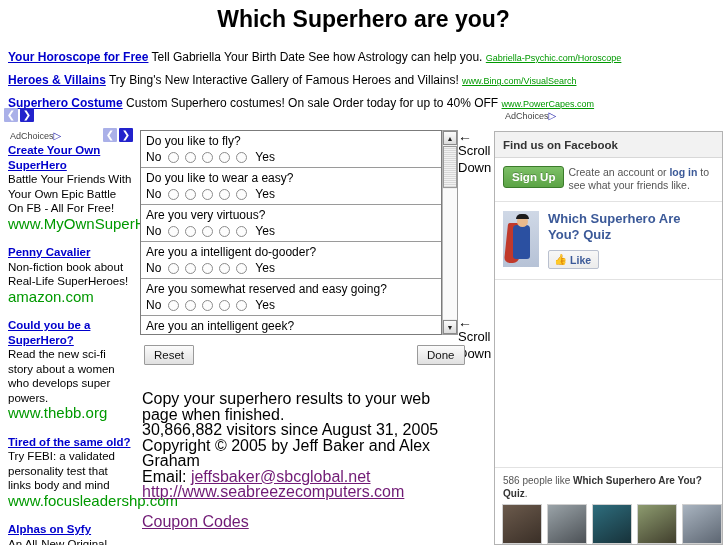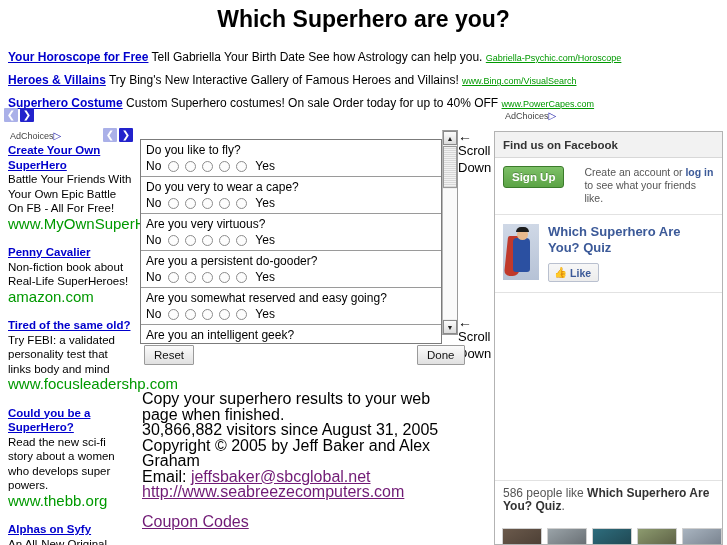--- a/index.html
+++ b/index.html
@@ -113,21 +113,20 @@
     width: 318px; height: 205px;
   }
   #quizlist {
     position: absolute;
     top: 0; left: 0;
     width: 302px; height: 205px;
     border: 1px solid #7b7b7b;
     background: #fff;
     overflow: hidden;
     box-sizing: border-box;
-    margin-top: 9px;
   }
   .qitem {
     border-bottom: 1px solid #9a9a9a;
     box-sizing: border-box;
     padding: 3px 4px 3px 5px;
     background: #fff;
   }
   .qtext {
     font-size: 12px;
     color: #000;
@@ -255,21 +254,21 @@
     padding-left: 8px;
     font-size: 11.5px;
     font-weight: bold;
     color: #333;
   }
   #fb-signup-row {
     display: flex;
     align-items: flex-start;
     padding: 8px 8px 9px 8px;
     border-bottom: 1px solid #e2e2e2;
-    gap: 20px;
+    gap: 4px;
   }
   #signup-button {
     background: linear-gradient(#7dc067,#5ba345);
     border: 1px solid #3b7b2b;
     border-radius: 3px;
     color: #fff;
     font-weight: bold;
     font-size: 11.5px;
     padding: 4px 8px;
     cursor: pointer;
@@ -339,22 +338,22 @@
     font-size: 10.5px;
     color: #3b5998;
     font-weight: bold;
     cursor: pointer;
   }
   #fb-spacer {
     height: 187px;
     border-bottom: 1px solid #e2e2e2;
   }
   #fb-likes-text {
-    padding: 6px 8px 15px 8px;
-    font-size: 12px;
+    padding: 6px 8px 4px 8px;
+    font-size: 10px;
     color: #555;
     line-height: 13px;
   }
   #fb-likes-text b { color: #333; }
   .fb-faces {
     display: flex;
     padding: 0 7px;
     gap: 5px;
   }
   .fb-face { width: 40px; text-align: center; }
@@ -413,28 +412,28 @@
       <span class="side-title">Create Your Own SuperHero</span>
       <span class="side-body">Battle Your Friends With Your Own Epic Battle On FB - All For Free!</span>
       <span class="side-url">www.MyOwnSuperHero.com</span>
     </div>
     <div class="side-ad">
       <span class="side-title">Penny Cavalier</span>
       <span class="side-body">Non-fiction book about Real-Life SuperHeroes!</span>
       <span class="side-url">amazon.com</span>
     </div>
     <div class="side-ad">
+      <span class="side-title">Could you be a SuperHero?</span>
+      <span class="side-body">Read the new sci-fi story about a women who develops super powers.</span>
+      <span class="side-url">www.thebb.org</span>
+    </div>
+    <div class="side-ad">
       <span class="side-title">Tired of the same old?</span>
       <span class="side-body">Try FEBI: a validated personality test that links body and mind</span>
       <span class="side-url">www.focusleadershp.com</span>
-    </div>
-    <div class="side-ad">
-      <span class="side-title">Could you be a SuperHero?</span>
-      <span class="side-body">Read the new sci-fi story about a women who develops super powers.</span>
-      <span class="side-url">www.thebb.org</span>
     </div>
     <div class="side-ad">
       <span class="side-title">Alphas on Syfy</span>
       <span class="side-body">An All-New Original</span>
     </div>
   </div>
 
   <div id="quizwrap">
     <div id="quizlist">
 
@@ -445,21 +444,21 @@
           <span class="radio"></span>
           <span class="radio"></span>
           <span class="radio"></span>
           <span class="radio"></span>
           <span class="radio"></span>
           <span class="lbl right">Yes</span>
         </div>
       </div>
 
       <div class="qitem">
-        <div class="qtext">Do you very to wear a cape?</div>
+        <div class="qtext">Do you like to wear a easy?</div>
         <div class="qscale">
           <span class="lbl">No</span>
           <span class="radio"></span>
           <span class="radio"></span>
           <span class="radio"></span>
           <span class="radio"></span>
           <span class="radio"></span>
           <span class="lbl right">Yes</span>
         </div>
       </div>
@@ -471,21 +470,21 @@
           <span class="radio"></span>
           <span class="radio"></span>
           <span class="radio"></span>
           <span class="radio"></span>
           <span class="radio"></span>
           <span class="lbl right">Yes</span>
         </div>
       </div>
 
       <div class="qitem">
-        <div class="qtext">Are you a persistent do-gooder?</div>
+        <div class="qtext">Are you a intelligent do-gooder?</div>
         <div class="qscale">
           <span class="lbl">No</span>
           <span class="radio"></span>
           <span class="radio"></span>
           <span class="radio"></span>
           <span class="radio"></span>
           <span class="radio"></span>
           <span class="lbl right">Yes</span>
         </div>
       </div>

